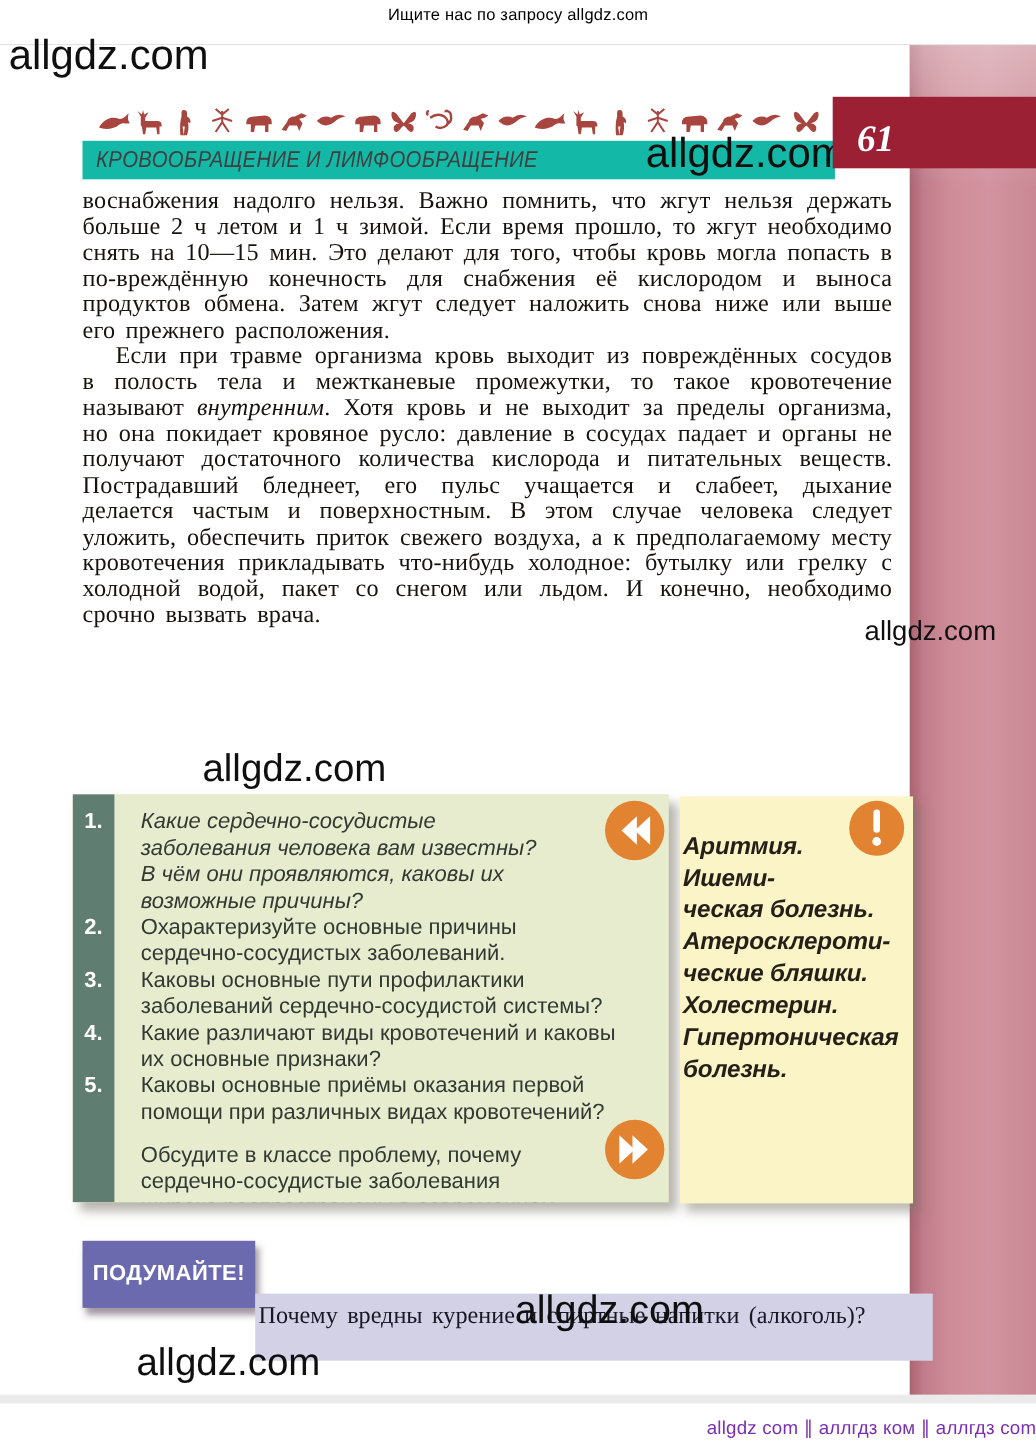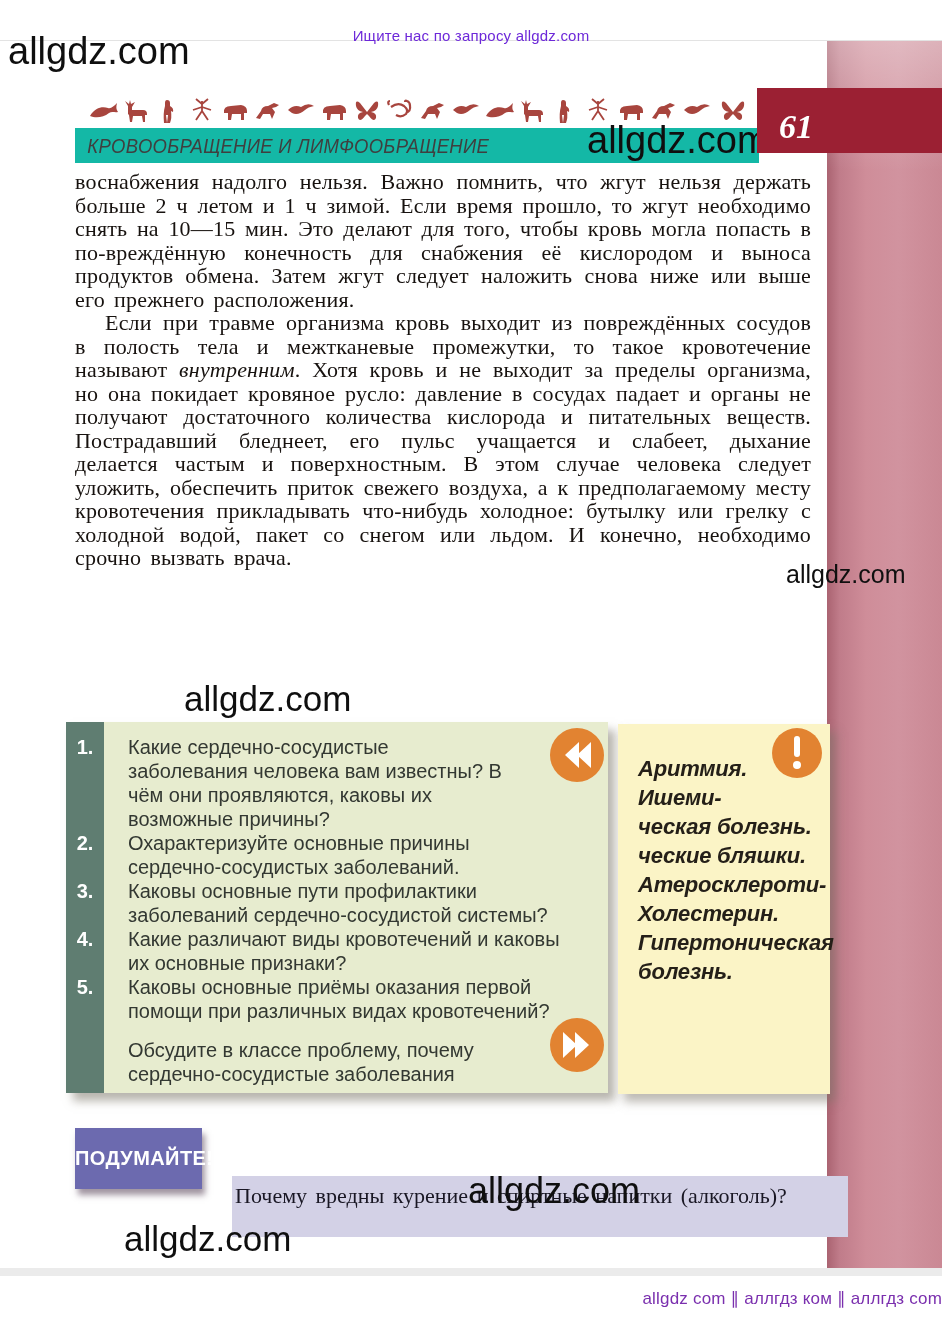--- a/index.html
+++ b/index.html
@@ -4,21 +4,21 @@
 <style>
   html,body{margin:0;padding:0;}
   body{
     width:942px;height:1318px;position:relative;overflow:hidden;
     background:#ffffff;
     font-family:"Liberation Sans",sans-serif;
   }
   
   .promo{
     position:absolute;top:5px;left:0;width:942px;text-align:center;
-    font-size:15px;color:#6d28d9;letter-spacing:.2px;margin-top:22px;
+    font-size:15px;color:#000000;letter-spacing:.2px;
   }
   
   .top-edge{position:absolute;top:40px;left:0;width:942px;height:1px;background:#e3e3e3;}
   .bottom-edge{position:absolute;top:1268px;left:0;width:942px;height:8px;background:#ebebeb;}
   
   .pink-band{
     position:absolute;left:827px;top:41px;width:115px;height:1227px;
     background:linear-gradient(90deg,#aa6371 0%,#c07c8a 11%,#cf8d99 34%,#d1939f 62%,#ca8894 100%);
   }
   .pink-band::before{
@@ -70,43 +70,43 @@
   .qstrip{position:absolute;left:0;top:0;width:38px;height:100%;background:#5f7d71;}
   .q-row{display:flex;position:relative;}
   .q-num{
     flex:0 0 38px;text-align:center;color:#ffffff;font-weight:bold;
     font-size:20px;line-height:24px;
   }
   .q-text{
     flex:1;padding-left:24px;padding-right:40px;
     font-size:20px;line-height:24px;color:#333832;
   }
-  .q-text.narrow{padding-right:106px;}
+  .q-text.narrow{padding-right:106px;font-style:italic;}
   .discussion{
     margin-top:15px;padding-left:62px;padding-right:88px;position:relative;
     font-size:20px;line-height:24px;color:#333832;
   }
   
   .icon-circ{position:absolute;width:56px;height:56px;}
   .icon-rewind{left:549px;top:727px;}
   .icon-forward{left:549px;top:1017px;}
   .icon-exclaim{left:771px;top:727px;width:52px;height:52px;}
   
   .terms-box{
     position:absolute;left:618px;top:724px;width:212px;height:370px;
     background:#fbf4c6;box-shadow:6px 8px 9px rgba(125,120,108,.5);
-    padding:30px 0 0 20px;box-sizing:border-box;
+    padding:30px 0 0 3px;box-sizing:border-box;
   }
   .term-line{
     font-weight:bold;font-style:italic;font-size:22px;line-height:29px;
     color:#241f18;letter-spacing:-.2px;
   }
   
   .think-label{
-    position:absolute;left:75px;top:1128px;width:127px;height:61px;
+    position:absolute;left:75px;top:1128px;width:157px;height:61px;
     background:#6c6aaf;color:#ffffff;font-weight:bold;font-size:20px;
     text-align:center;line-height:61px;letter-spacing:.4px;
     box-shadow:3px 6px 6px rgba(70,45,70,.5);
   }
   .think-text{
     position:absolute;left:232px;top:1176px;width:616px;height:61px;
     background:#d3d1e6;box-sizing:border-box;padding:6px 24px 0 3px;
     font-family:"Liberation Serif",serif;font-size:22px;line-height:27px;
     color:#191724;text-align:justify;word-spacing:3px;
   }
@@ -229,22 +229,22 @@
 <svg class="icon-circ icon-forward" viewBox="0 0 56 56">
   <circle cx="28" cy="28" r="27" fill="#e28331"></circle>
   <polygon points="14,15 28,28 14,41" fill="#ffffff"></polygon>
   <polygon points="26,15 40,28 26,41" fill="#ffffff"></polygon>
 </svg>
 
 <div class="terms-box">
   <div class="term-line">Аритмия.</div>
   <div class="term-line">Ишеми-</div>
   <div class="term-line">ческая болезнь.</div>
+  <div class="term-line">Атеросклероти-</div>
   <div class="term-line">ческие бляшки.</div>
-  <div class="term-line">Атеросклероти-</div>
   <div class="term-line">Холестерин.</div>
   <div class="term-line">Гипертоническая</div>
   <div class="term-line">болезнь.</div>
 </div>
 <svg class="icon-circ icon-exclaim" viewBox="0 0 52 52">
   <circle cx="26" cy="26" r="25" fill="#e28331"></circle>
   <rect x="23" y="9" width="6" height="21" rx="3" fill="#ffffff"></rect>
   <circle cx="26" cy="38" r="4" fill="#ffffff"></circle>
 </svg>
 

